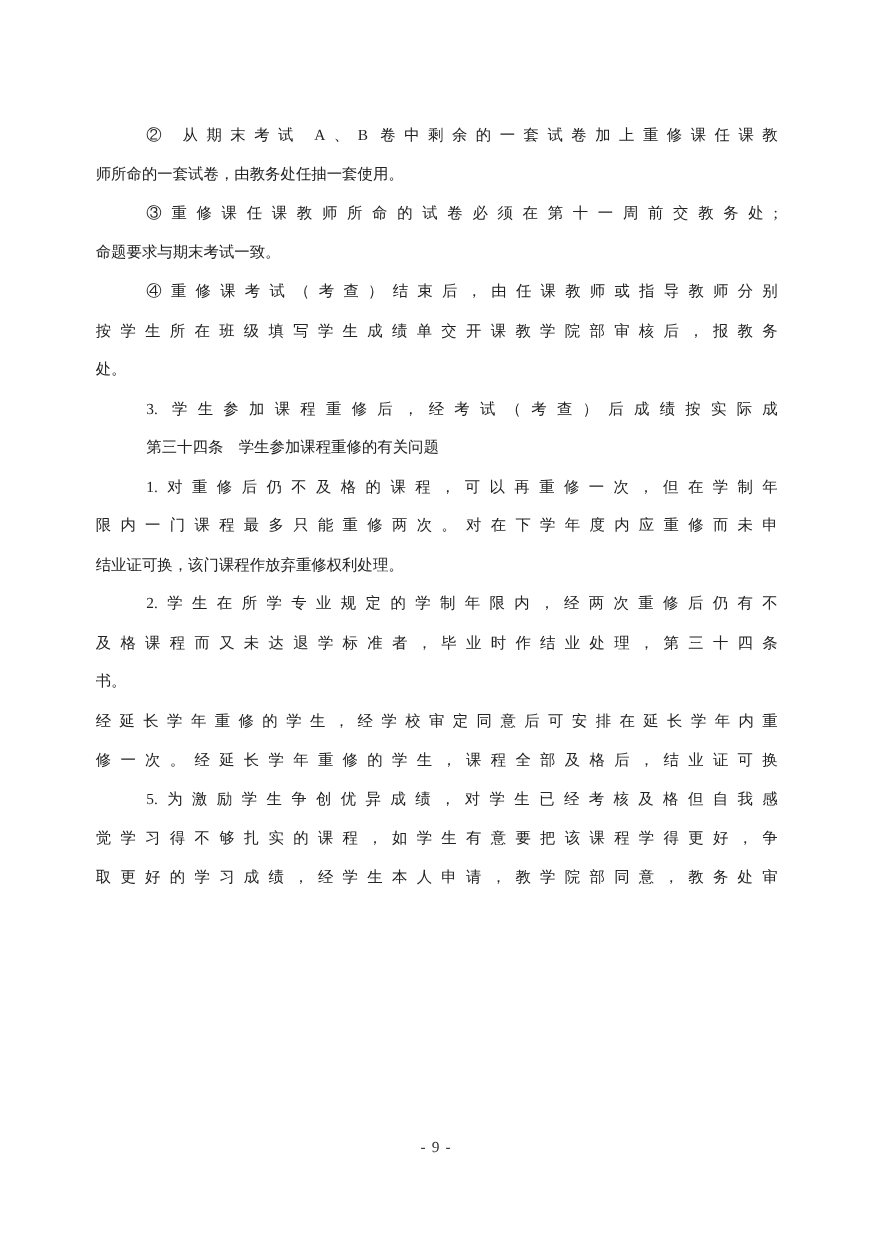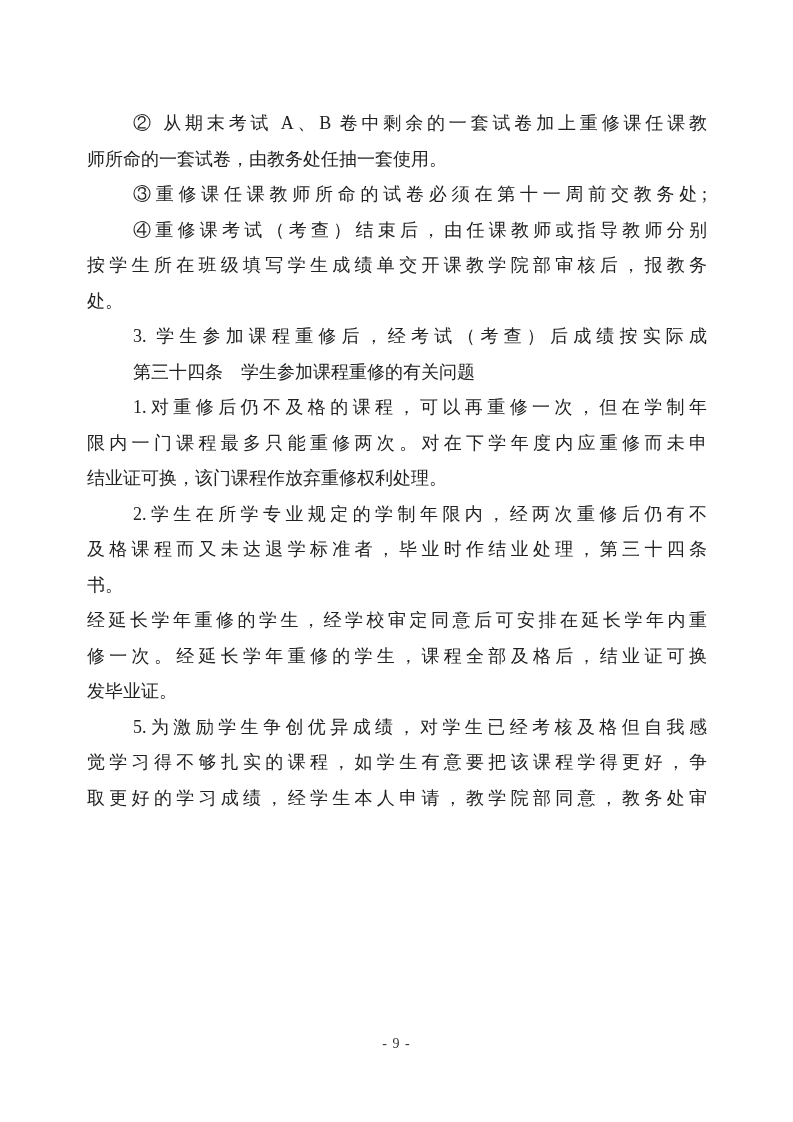--- a/index.html
+++ b/index.html
@@ -18,21 +18,21 @@
   }
   .textblock {
     position: absolute;
     left: 87px;
     top: 106px;
     width: 620px;
   }
   .line {
     height: 35.5px;
     line-height: 35.5px;
-    font-size: 18px;
+    font-size: 14px;
     text-align: left;
     white-space: normal;
     overflow: visible;
   }
   .line.stretch {
     text-align: justify;
     text-align-last: justify;
   }
   .line.indent {
     text-indent: 46px;
@@ -49,32 +49,32 @@
   }
 </style>
 </head>
 <body>
 
 <div class="page">
   <div class="textblock">
     <div class="line indent stretch">② 从期末考试 A、B 卷中剩余的一套试卷加上重修课任课教</div>
     <div class="line">师所命的一套试卷，由教务处任抽一套使用。</div>
     <div class="line indent stretch">③重修课任课教师所命的试卷必须在第十一周前交教务处;</div>
+    <div class="line">命题要求与期末考试一致。</div>
     <div class="line indent stretch">④重修课考试（考查）结束后，由任课教师或指导教师分别</div>
     <div class="line stretch">按学生所在班级填写学生成绩单交开课教学院部审核后，报教务</div>
     <div class="line">处。</div>
     <div class="line indent stretch">3.&nbsp;学生参加课程重修后，经考试（考查）后成绩按实际成</div>
     <div class="line indent">第三十四条　学生参加课程重修的有关问题</div>
     <div class="line indent stretch">1.对重修后仍不及格的课程，可以再重修一次，但在学制年</div>
     <div class="line stretch">限内一门课程最多只能重修两次。对在下学年度内应重修而未申</div>
     <div class="line">结业证可换，该门课程作放弃重修权利处理。</div>
     <div class="line indent stretch">2.学生在所学专业规定的学制年限内，经两次重修后仍有不</div>
     <div class="line stretch">及格课程而又未达退学标准者，毕业时作结业处理，第三十四条</div>
     <div class="line">书。</div>
     <div class="line stretch">经延长学年重修的学生，经学校审定同意后可安排在延长学年内重</div>
     <div class="line stretch">修一次。经延长学年重修的学生，课程全部及格后，结业证可换</div>
-    <div class="line">发毕业证。</div>
     <div class="line indent stretch">5.为激励学生争创优异成绩，对学生已经考核及格但自我感</div>
     <div class="line stretch">觉学习得不够扎实的课程，如学生有意要把该课程学得更好，争</div>
     <div class="line stretch">取更好的学习成绩，经学生本人申请，教学院部同意，教务处审</div>
   </div>
   <div class="pagenum">- 9 -</div>
 </div>
 
 </body></html>

